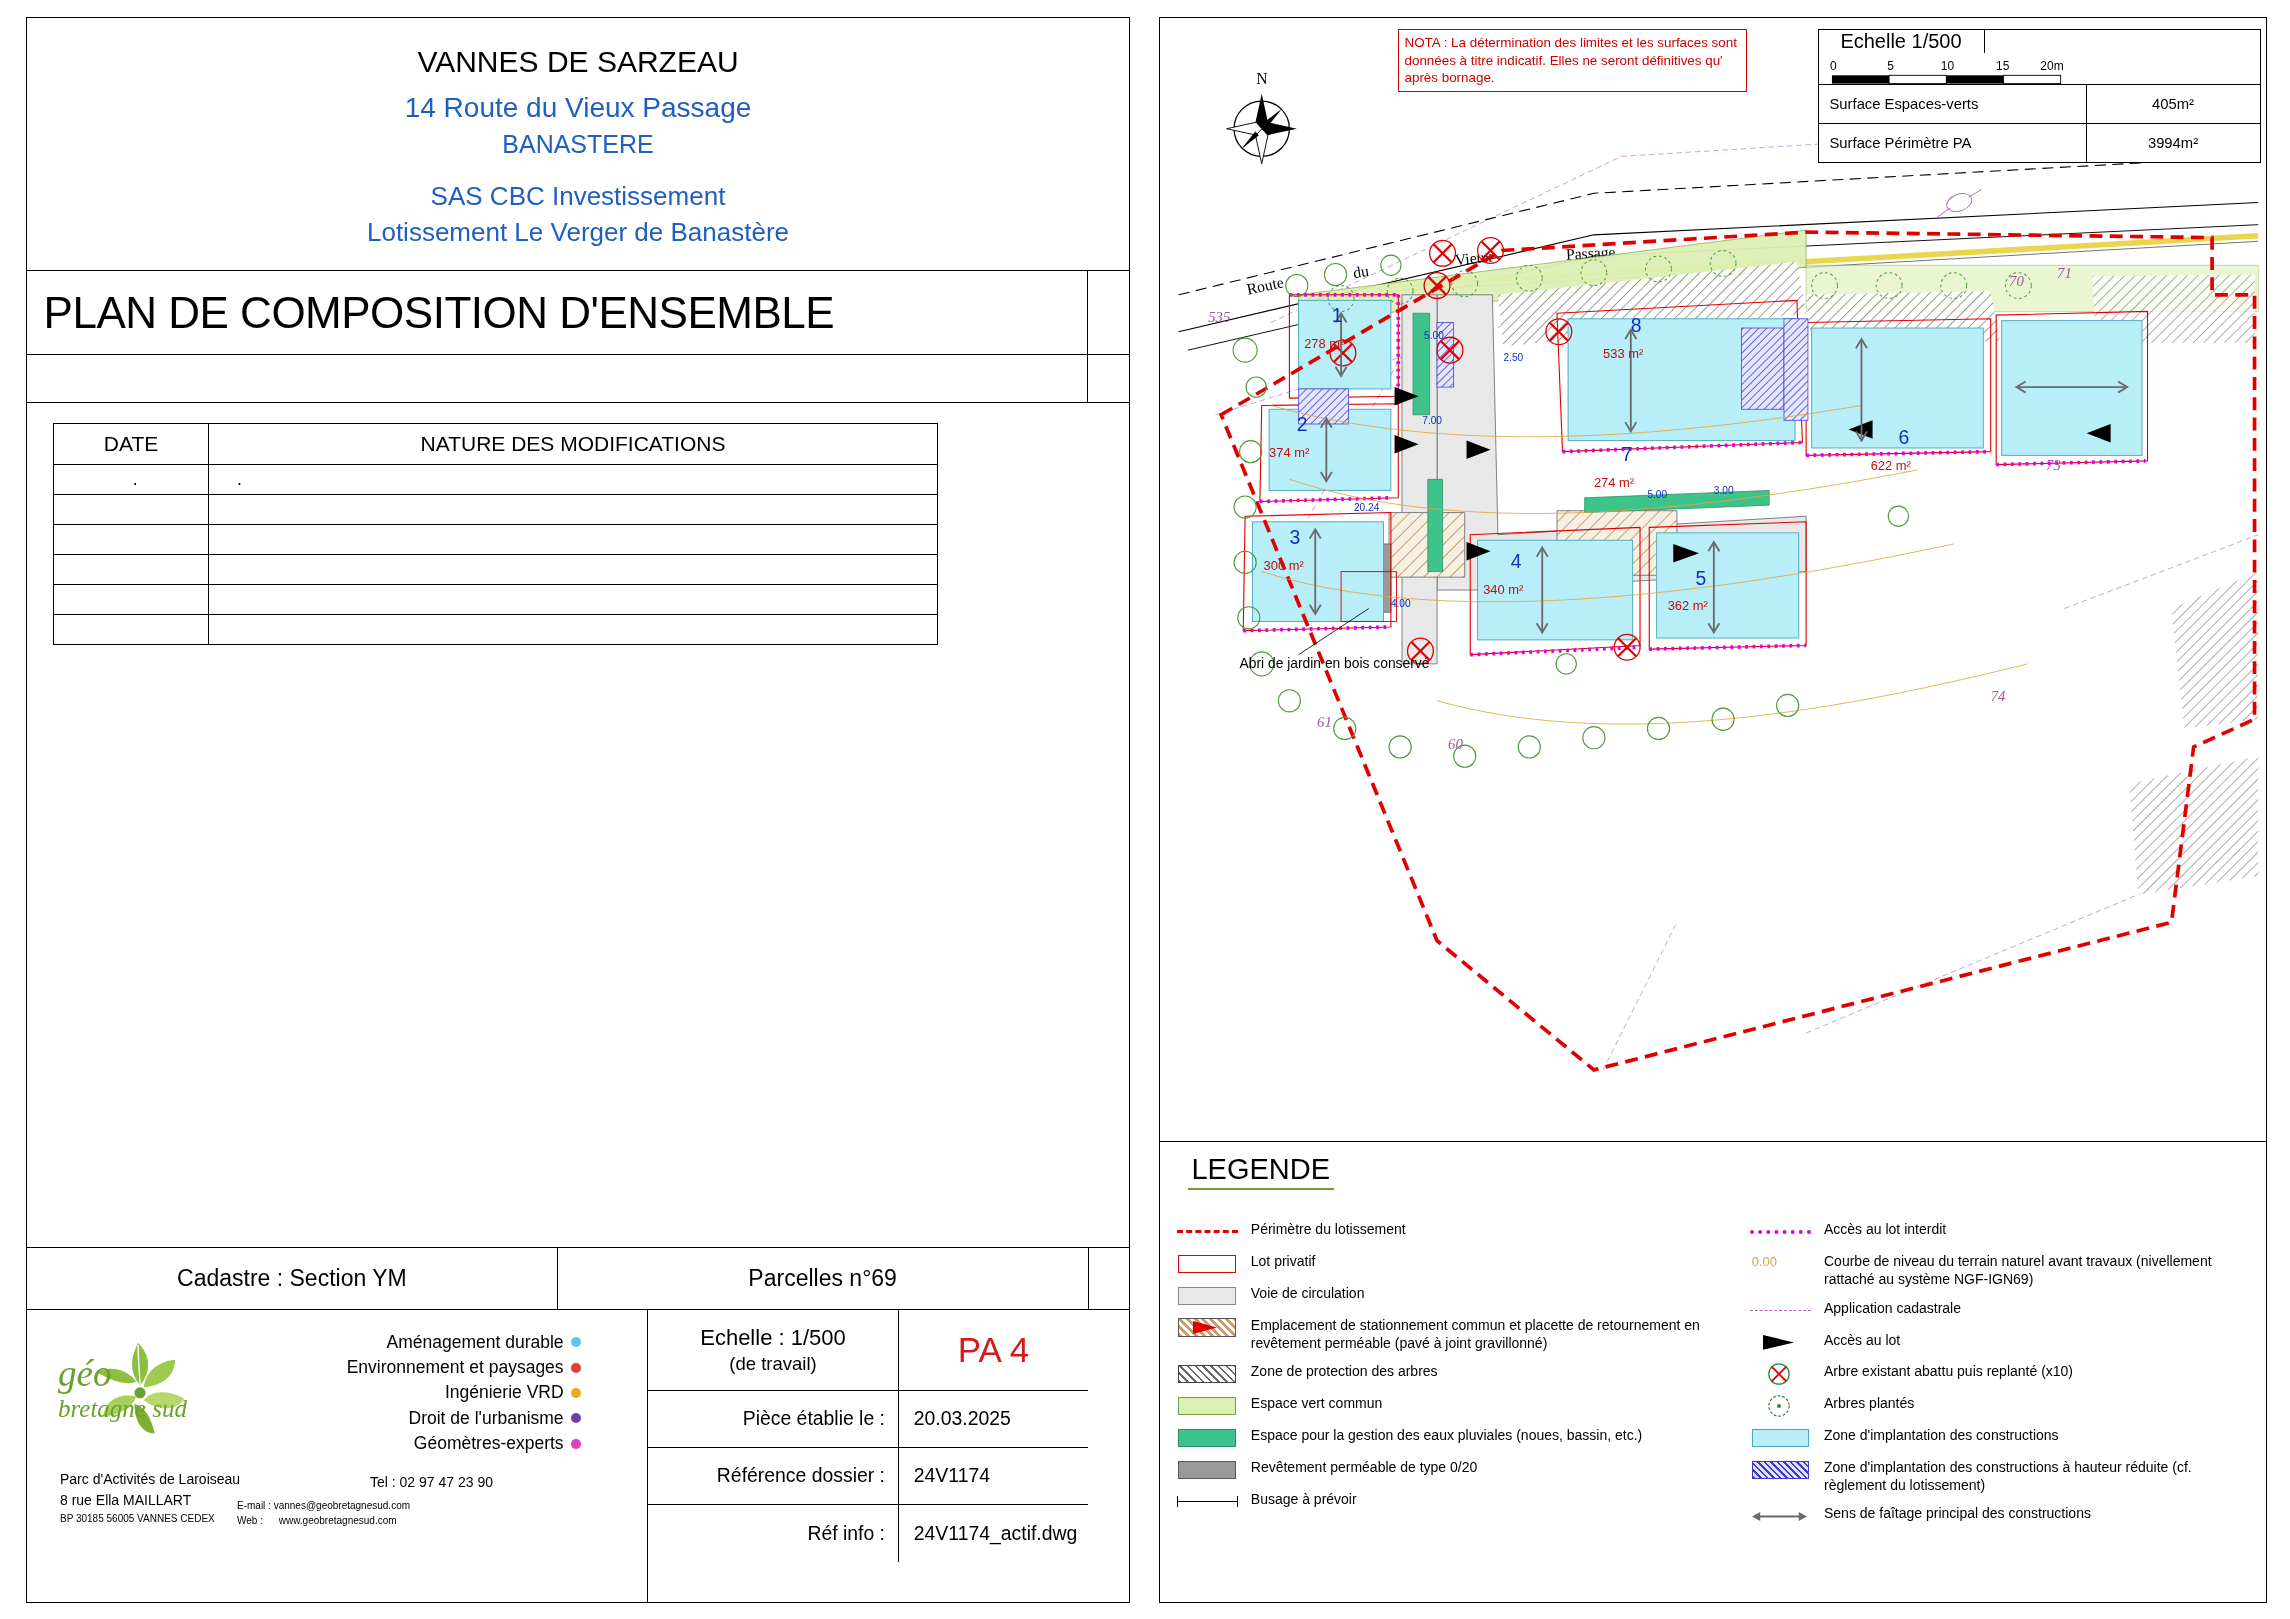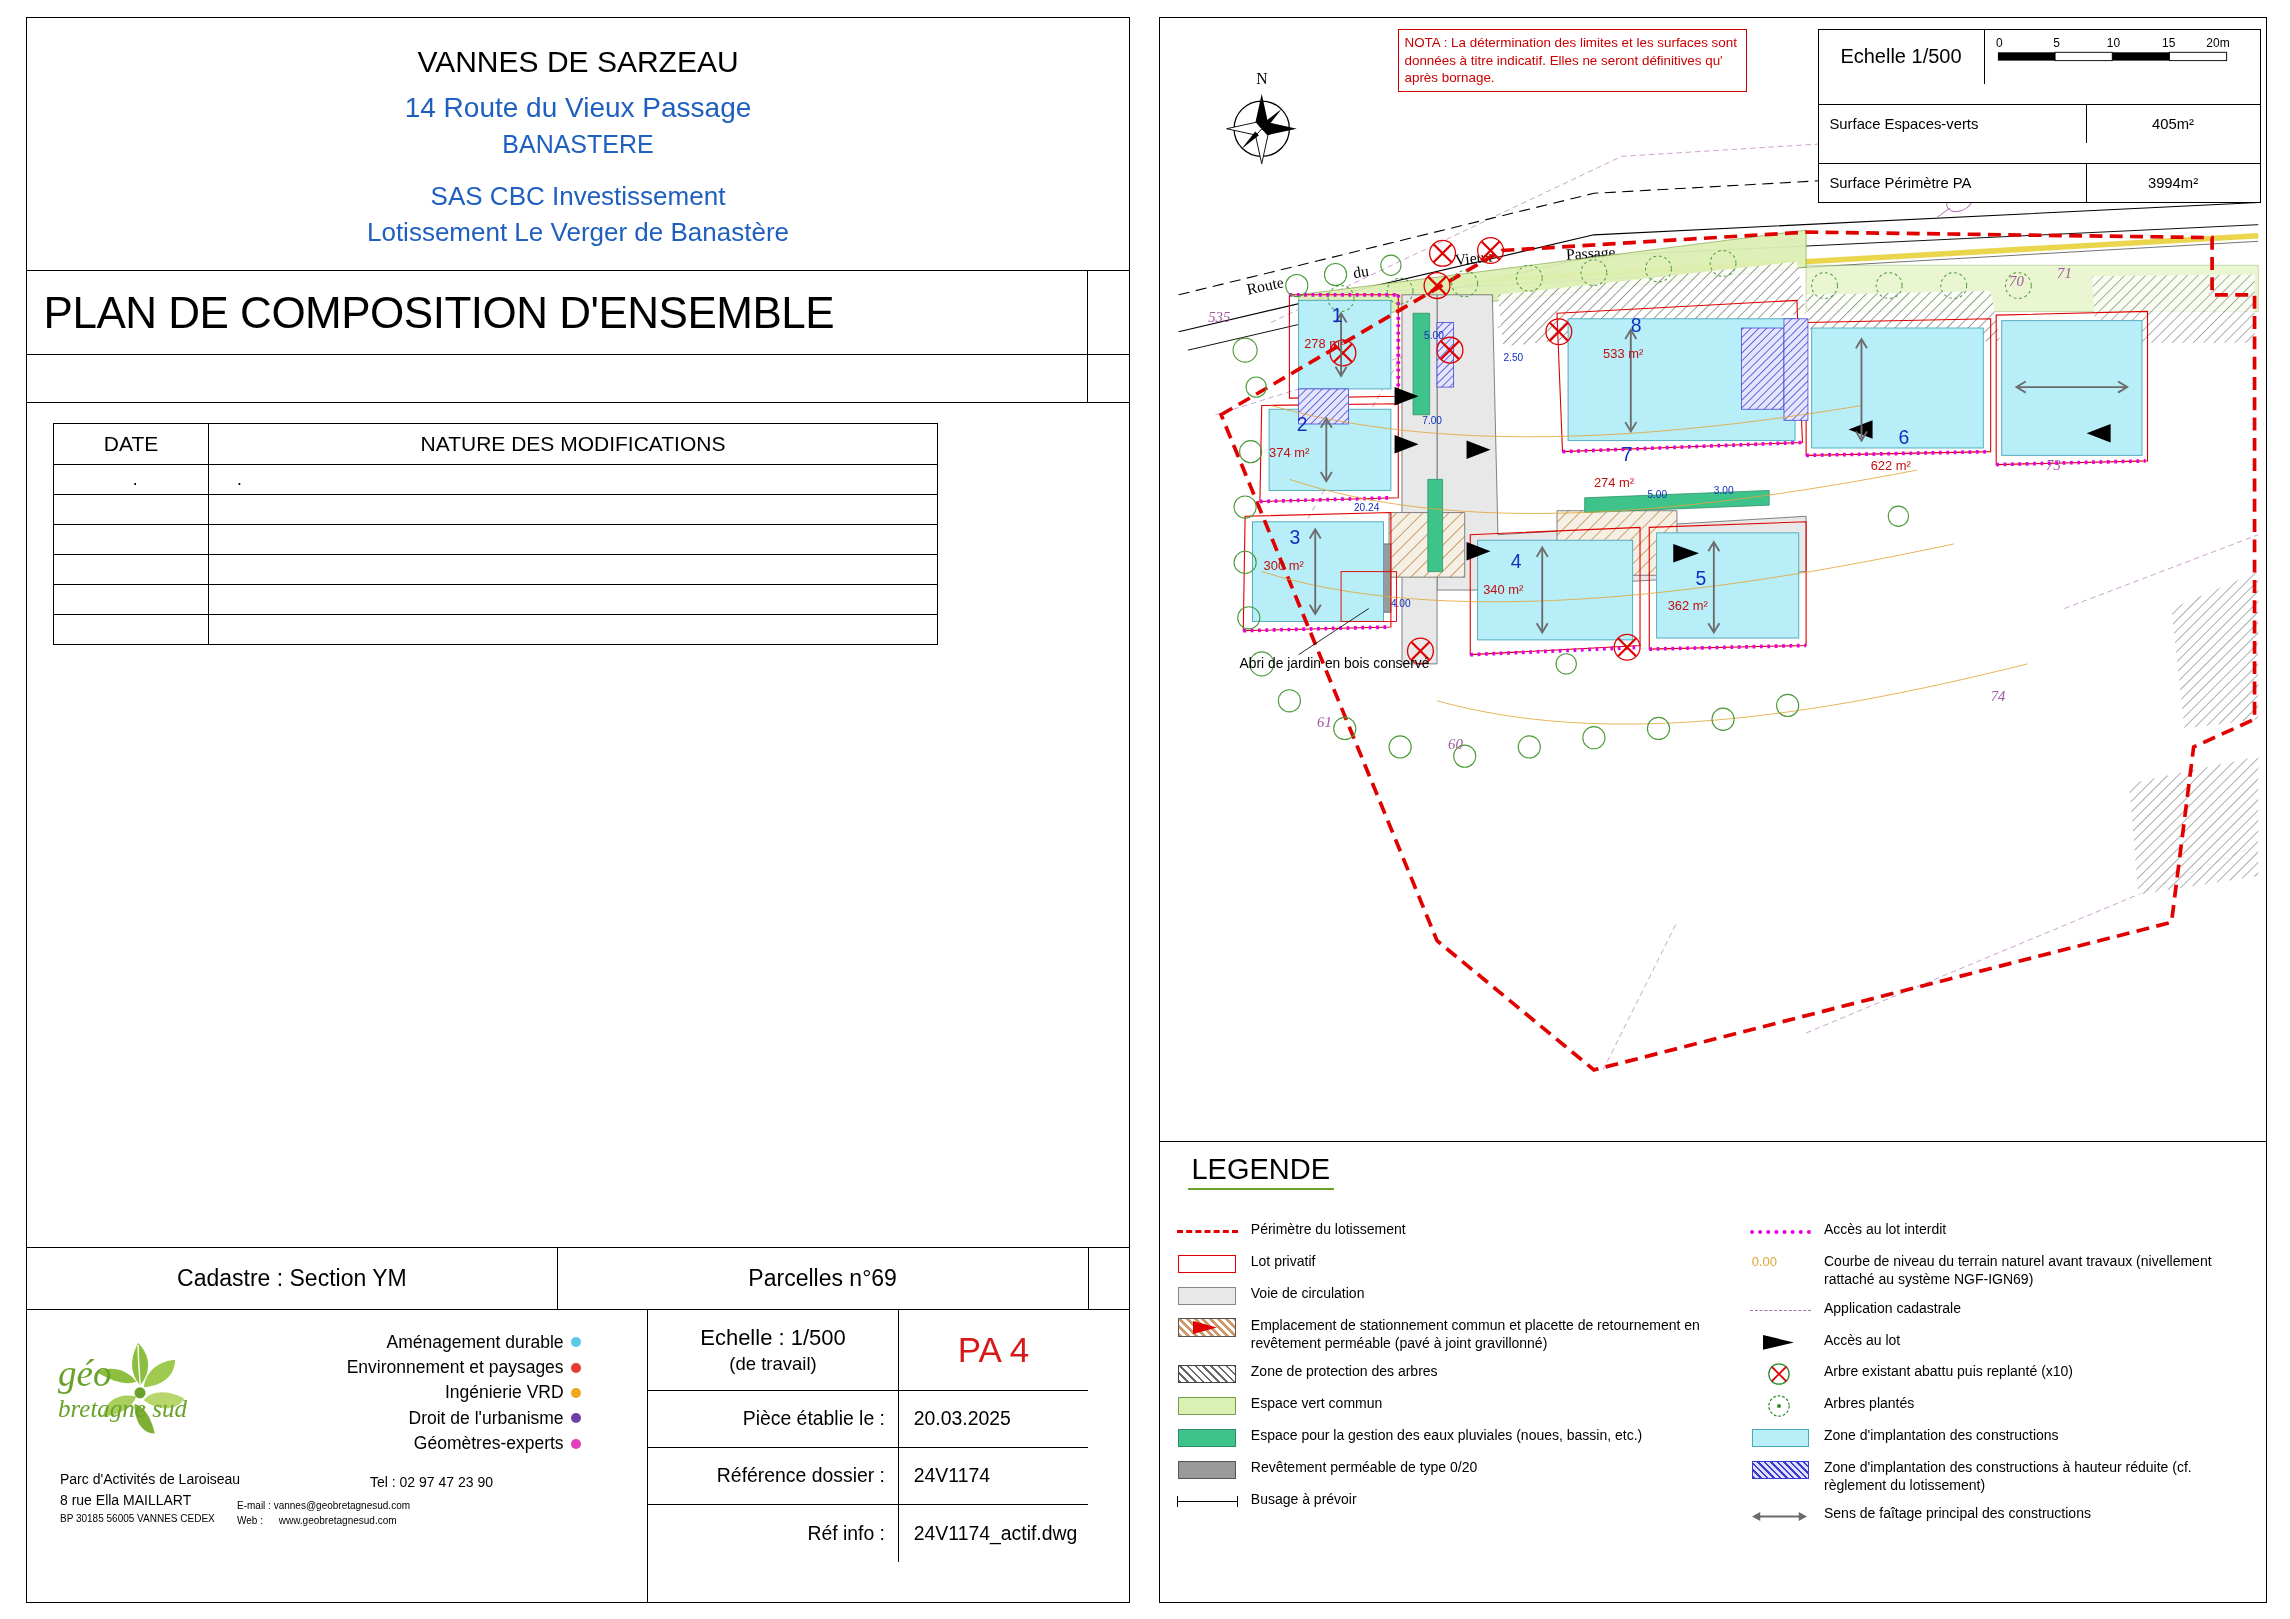--- a/index.html
+++ b/index.html
@@ -110,24 +110,24 @@
 
   .nota {
     position:absolute; left: 238px; top: 11px; width: 349px;
     border: 1.4px solid #c00; color:#c00; font-size: 13.4px;
     padding: 4.6px 5.5px; line-height:1.3; background:#fff; z-index:5;
   }
   .scale-box {
     position:absolute; right: 5.5px; top: 11px; width: 443px; z-index:5; background:#fff;
     border:1.4px solid #000;
   }
-  .scale-top { display:flex; height: 54px; }
+  .scale-top { display:flex; height: 54px; flex-direction: column; }
   .scale-lbl { width: 166px; display:flex; align-items:center; justify-content:center; font-size: 20px; border-right:1.4px solid #000;}
   .scale-bar { flex:1; position:relative; }
-  .surf-row { display:flex; height: 39px; border-top:1.4px solid #000;margin-top:20px; }
+  .surf-row { display:flex; height: 39px; border-top:1.4px solid #000; }
   .surf-lbl { width: 268px; border-right:1.4px solid #000; display:flex; align-items:center; padding-left: 11px; font-size: 14.8px;}
   .surf-val { flex:1; display:flex; align-items:center; justify-content:center; font-size: 14.8px; }
 
   
   .legend-area { position:absolute; left:0; top:1126px; right:0; bottom:0; padding: 9.2px 14.8px; }
   .legend-title { font-size: 29px; display:inline-block; border-bottom: 2.8px solid #6aa12a; padding:0 3.7px 1.8px 3.7px; margin-left: 13px;}
   .legend-cols { display:flex; margin-top: 14.8px; }
   .legend-col { width: 50%; margin-top: 16px; }
   .legend-col.right { padding-left: 35px; }
   .lg-item { display:flex; align-items:flex-start; margin-bottom: 10px; }

